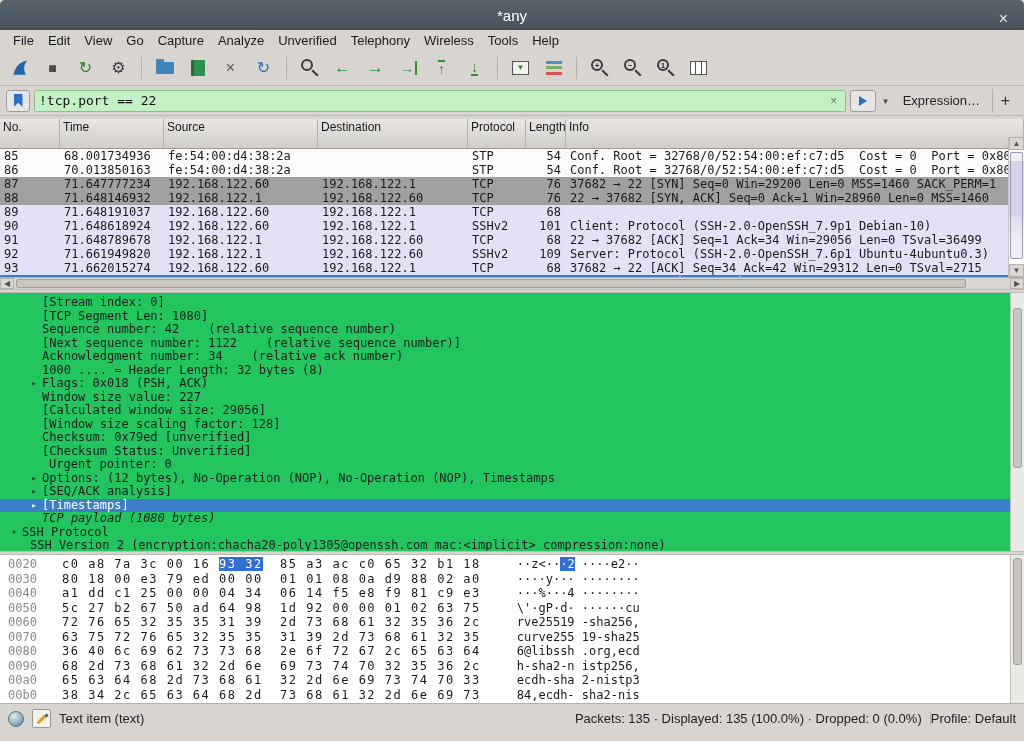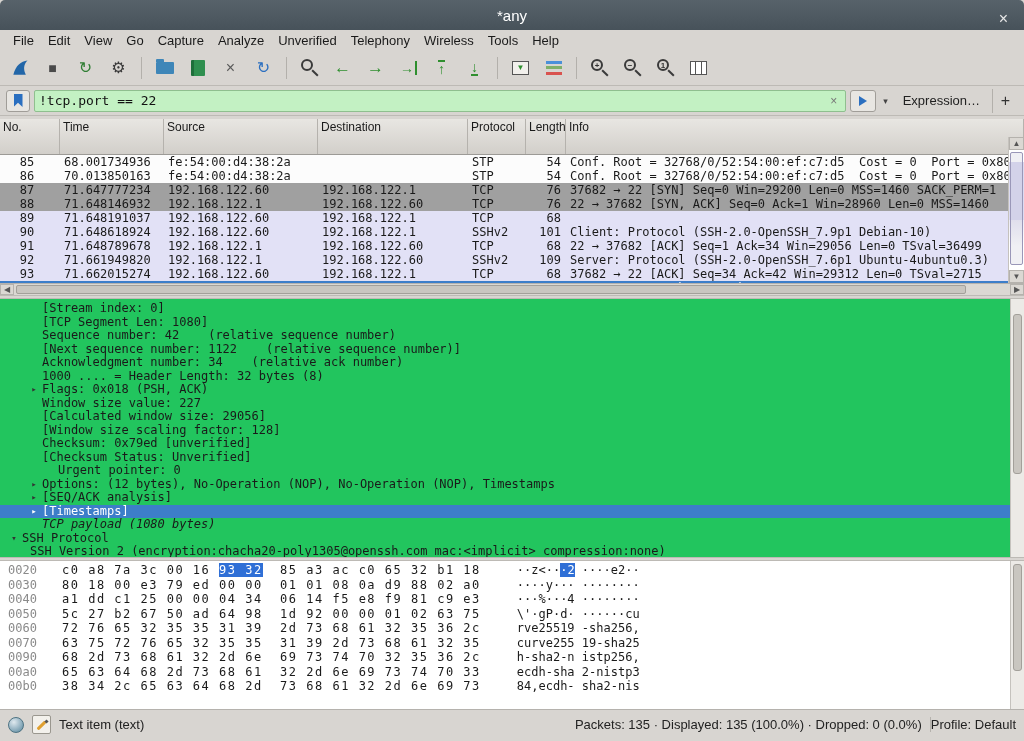--- a/index.html
+++ b/index.html
@@ -48,33 +48,33 @@
 .filter-clear{color:#777;font-size:12px;padding:0 4px;flex:none}
 .apply-btn{width:26px;height:22px;flex:none;border:1px solid #a09d98;background:#e8e6e2;border-radius:3px;display:flex;align-items:center;justify-content:center;gap:1px}
 .apply-arrow{width:0;height:0;border-top:5px solid transparent;border-bottom:5px solid transparent;border-left:8px solid #2b6fc0}
 .caret-btn{font-size:9px;color:#444;padding:0 3px;flex:none}
 .expression-label{font-size:13px;color:#222;padding:0 8px;flex:none}
 .add-btn{margin-left:auto;width:26px;height:24px;flex:none;border-left:1px solid #b3b0ab;display:flex;align-items:center;justify-content:center;font-size:16px;color:#333}
 .gap{height:3px;flex:none}
 
 
 .packet-area{position:relative;flex:none;background:#fff}
-.pl-header{height:36px;display:flex;background:linear-gradient(#e8e6e2,#d2cfca);border-bottom:1px solid #9c9a96;font-size:12px;overflow:hidden}
+.pl-header{height:30px;display:flex;background:linear-gradient(#e8e6e2,#d2cfca);border-bottom:1px solid #9c9a96;font-size:12px;overflow:hidden}
 .col-h{padding:1px 3px;border-right:1px solid #b5b2ad;overflow:hidden;white-space:nowrap;flex:none}
 .col-no{width:60px}
 .col-time{width:104px}
 .col-source{width:154px}
 .col-destination{width:150px}
 .col-protocol{width:58px}
 .col-length{width:40px}
 .col-info{flex:1;min-width:0}
 .pl-body{height:140px;overflow:hidden;font-family:"DejaVu Sans Mono",monospace;font-size:12px;background:#fff;margin-right:16px}
 .pl-row{display:flex;height:14px;line-height:14px}
 .cell{padding:0 4px;overflow:hidden;white-space:pre;flex:none}
-.cell.col-no{text-align:center;padding-right:10px}
+.cell.col-no{text-align:left;padding-right:10px}
 .cell.col-length{text-align:right;padding-right:5px}
 .cell.col-info{flex:1;min-width:0}
 .row-plain{background:#fcfcfc}
 .row-gray{background:#a0a0a0}
 .row-lavender{background:#e2e1f6}
 .row-selected{background:#3d7ec9;color:#fff}
 .pl-vscroll{position:absolute;top:18px;right:0;width:16px;bottom:12px;background:#eceae6;border-left:1px solid #c5c2bd;display:flex;flex-direction:column}
 .sb-btn{height:13px;flex:none;display:flex;align-items:center;justify-content:center;font-size:8px;color:#555;background:#dbd8d3;border:1px solid #b5b2ad}
 .pl-vtrack{flex:1;position:relative;background:linear-gradient(#ffffff 0,#ffffff 10%,#dcdbf2 10%,#dcdbf2 58%,#eceaf6 58%,#ffffff 80%,#ffffff 100%)}
 .pl-vthumb{position:absolute;left:1px;right:1px;top:2%;height:94%;border:1px solid #9a97b8;border-radius:2px;background:rgba(170,170,195,0.18)}
@@ -404,21 +404,21 @@
           <span class="dt-text">[Window size scaling factor: 128]</span>
         </div>
         <div class="dt-row" style="padding-left: 26px;">
           <span class="dt-exp"></span>
           <span class="dt-text">Checksum: 0x79ed [unverified]</span>
         </div>
         <div class="dt-row" style="padding-left: 26px;">
           <span class="dt-exp"></span>
           <span class="dt-text">[Checksum Status: Unverified]</span>
         </div>
-        <div class="dt-row" style="padding-left: 42px;">
+        <div class="dt-row" style="padding-left: 13px; margin-left: 20px;">
           <span class="dt-exp"></span>
           <span class="dt-text">Urgent pointer: 0</span>
         </div>
         <div class="dt-row" style="padding-left: 26px;">
           <span class="dt-exp">▸</span>
           <span class="dt-text">Options: (12 bytes), No-Operation (NOP), No-Operation (NOP), Timestamps</span>
         </div>
         <div class="dt-row" style="padding-left: 26px;">
           <span class="dt-exp">▸</span>
           <span class="dt-text">[SEQ/ACK analysis]</span>
@@ -448,20 +448,21 @@
   <div class="splitter"></div>
 
   <div class="hexpane">
     <div>
         <div class="hex-row"><span class="hex-off">0020</span><span class="hex-bytes">c0 a8 7a 3c 00 16 <span class="hex-hl">93 32</span>  85 a3 ac c0 65 32 b1 18</span><span class="hex-ascii">··z&lt;··<span class="hex-hl">·2</span> ····e2··</span></div>
         <div class="hex-row"><span class="hex-off">0030</span><span class="hex-bytes">80 18 00 e3 79 ed 00 00  01 01 08 0a d9 88 02 a0</span><span class="hex-ascii">····y··· ········</span></div>
         <div class="hex-row"><span class="hex-off">0040</span><span class="hex-bytes">a1 dd c1 25 00 00 04 34  06 14 f5 e8 f9 81 c9 e3</span><span class="hex-ascii">···%···4 ········</span></div>
         <div class="hex-row"><span class="hex-off">0050</span><span class="hex-bytes">5c 27 b2 67 50 ad 64 98  1d 92 00 00 01 02 63 75</span><span class="hex-ascii">\'·gP·d· ······cu</span></div>
         <div class="hex-row"><span class="hex-off">0060</span><span class="hex-bytes">72 76 65 32 35 35 31 39  2d 73 68 61 32 35 36 2c</span><span class="hex-ascii">rve25519 -sha256,</span></div>
         <div class="hex-row"><span class="hex-off">0070</span><span class="hex-bytes">63 75 72 76 65 32 35 35  31 39 2d 73 68 61 32 35</span><span class="hex-ascii">curve255 19-sha25</span></div>
+        <div class="hex-row"><span class="hex-off">0080</span><span class="hex-bytes">36 40 6c 69 62 73 73 68  2e 6f 72 67 2c 65 63 64</span><span class="hex-ascii">6@libssh .org,ecd</span></div>
         <div class="hex-row"><span class="hex-off">0090</span><span class="hex-bytes">68 2d 73 68 61 32 2d 6e  69 73 74 70 32 35 36 2c</span><span class="hex-ascii">h-sha2-n istp256,</span></div>
         <div class="hex-row"><span class="hex-off">00a0</span><span class="hex-bytes">65 63 64 68 2d 73 68 61  32 2d 6e 69 73 74 70 33</span><span class="hex-ascii">ecdh-sha 2-nistp3</span></div>
         <div class="hex-row"><span class="hex-off">00b0</span><span class="hex-bytes">38 34 2c 65 63 64 68 2d  73 68 61 32 2d 6e 69 73</span><span class="hex-ascii">84,ecdh- sha2-nis</span></div>
       </div>
     <div class="hx-vscroll">
       <div class="hx-vthumb"></div>
     </div>
   </div>
 
   <div class="statusbar">

